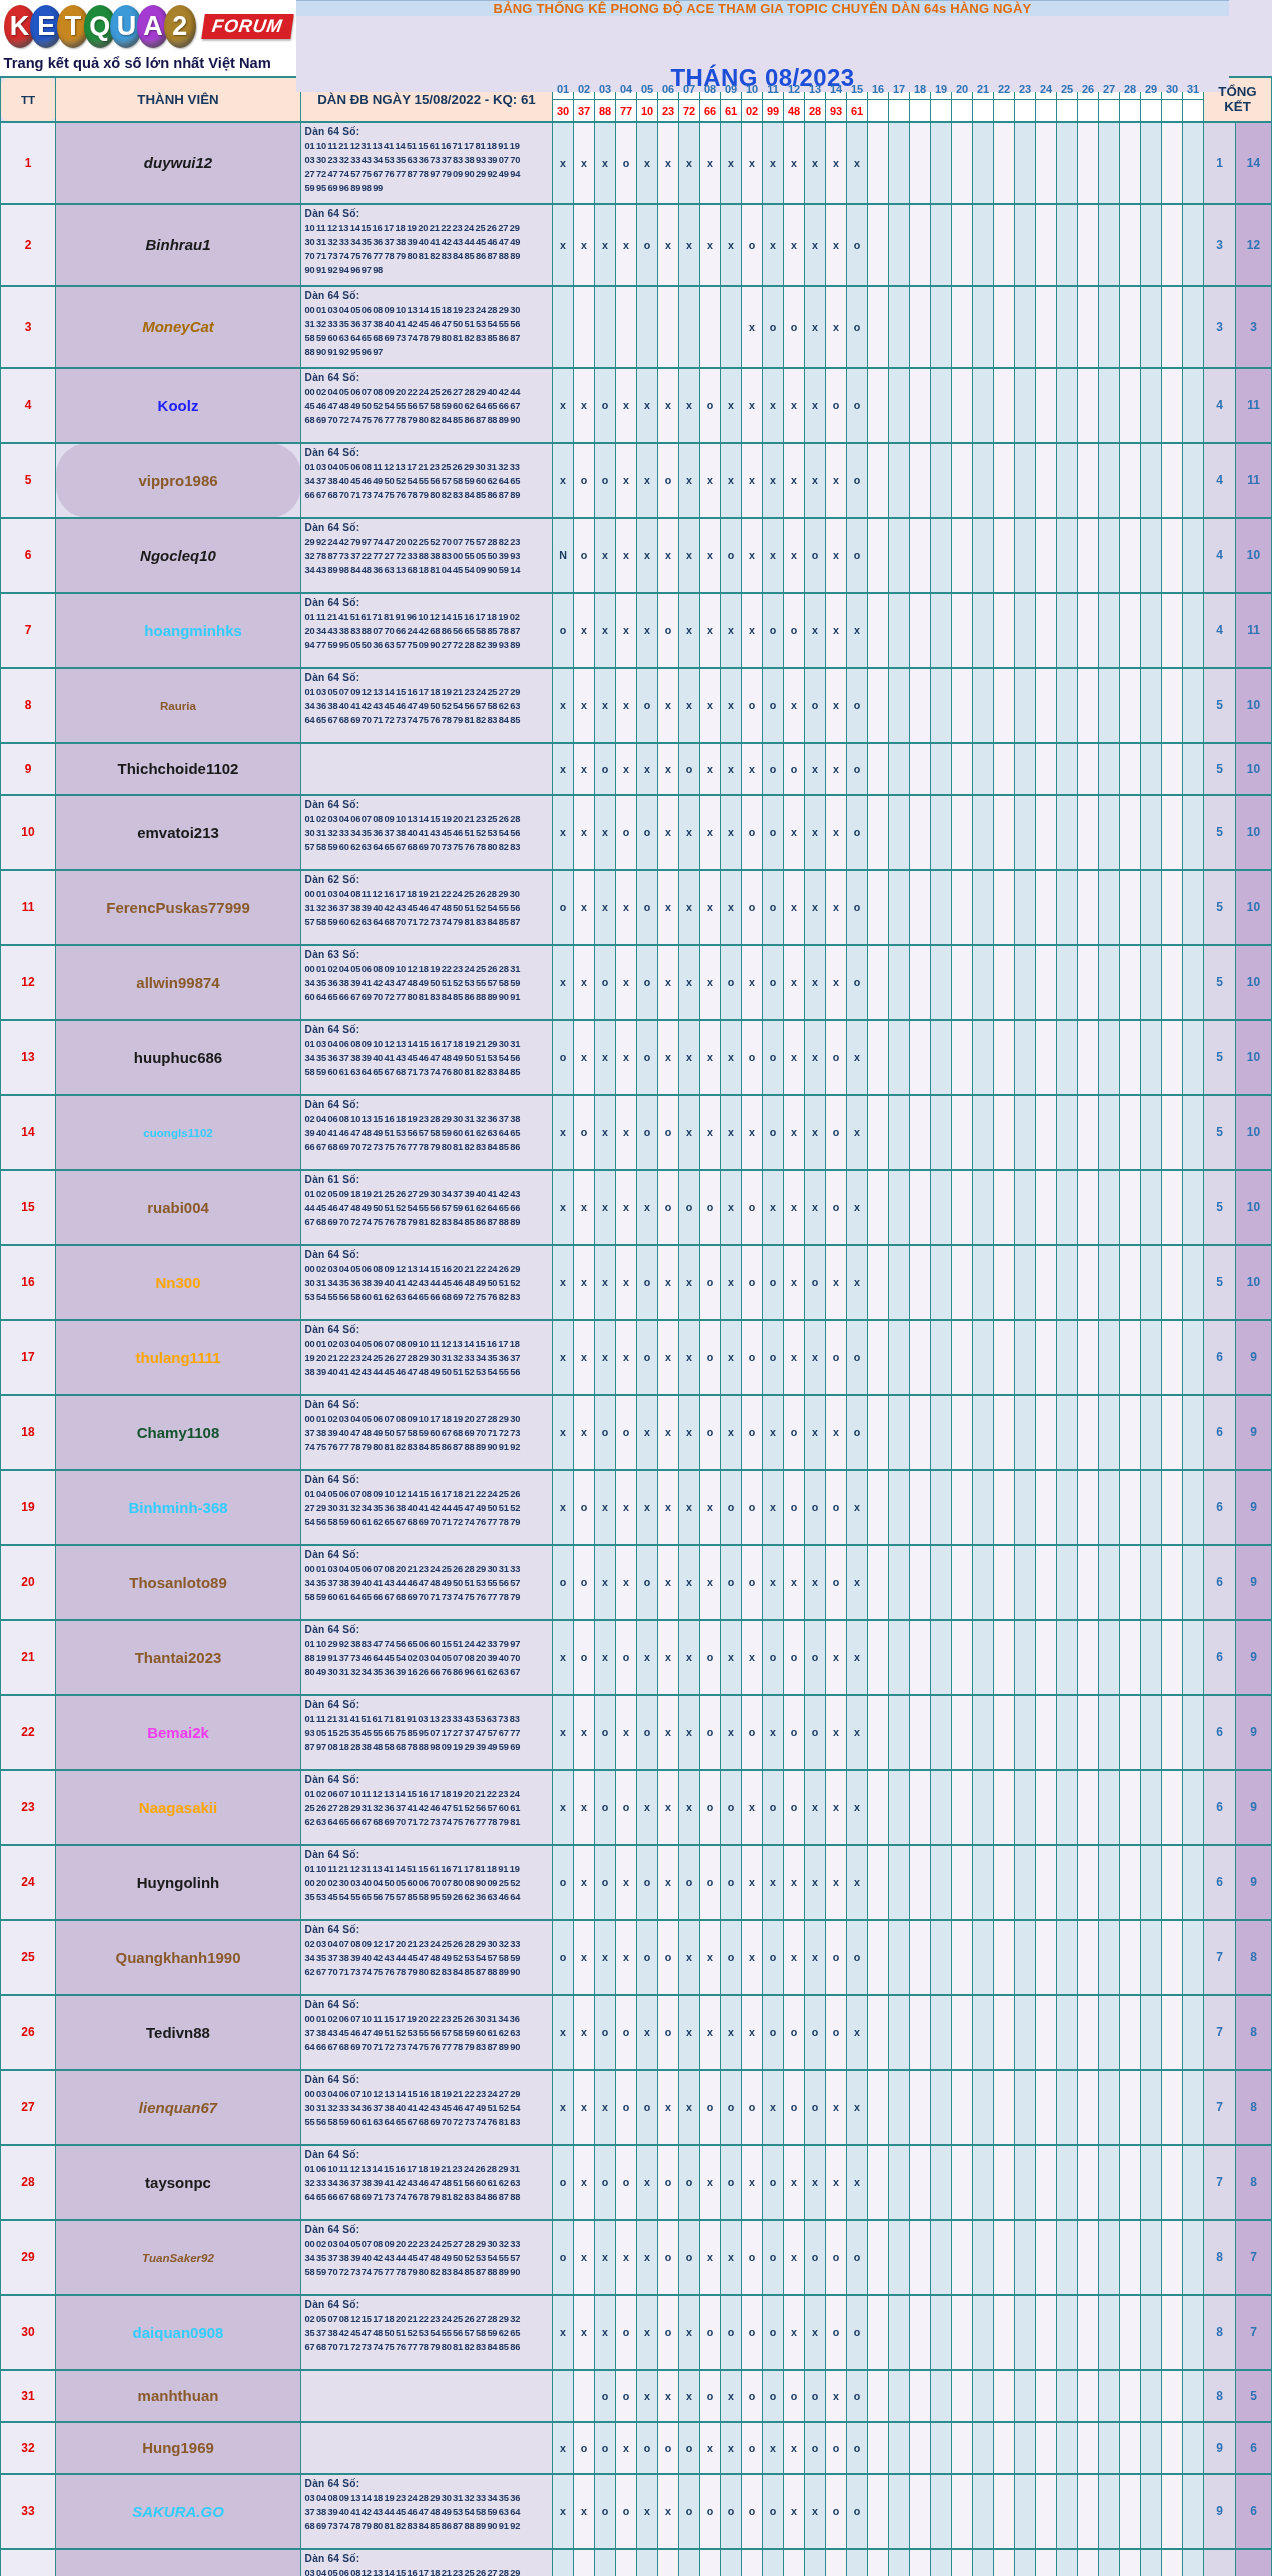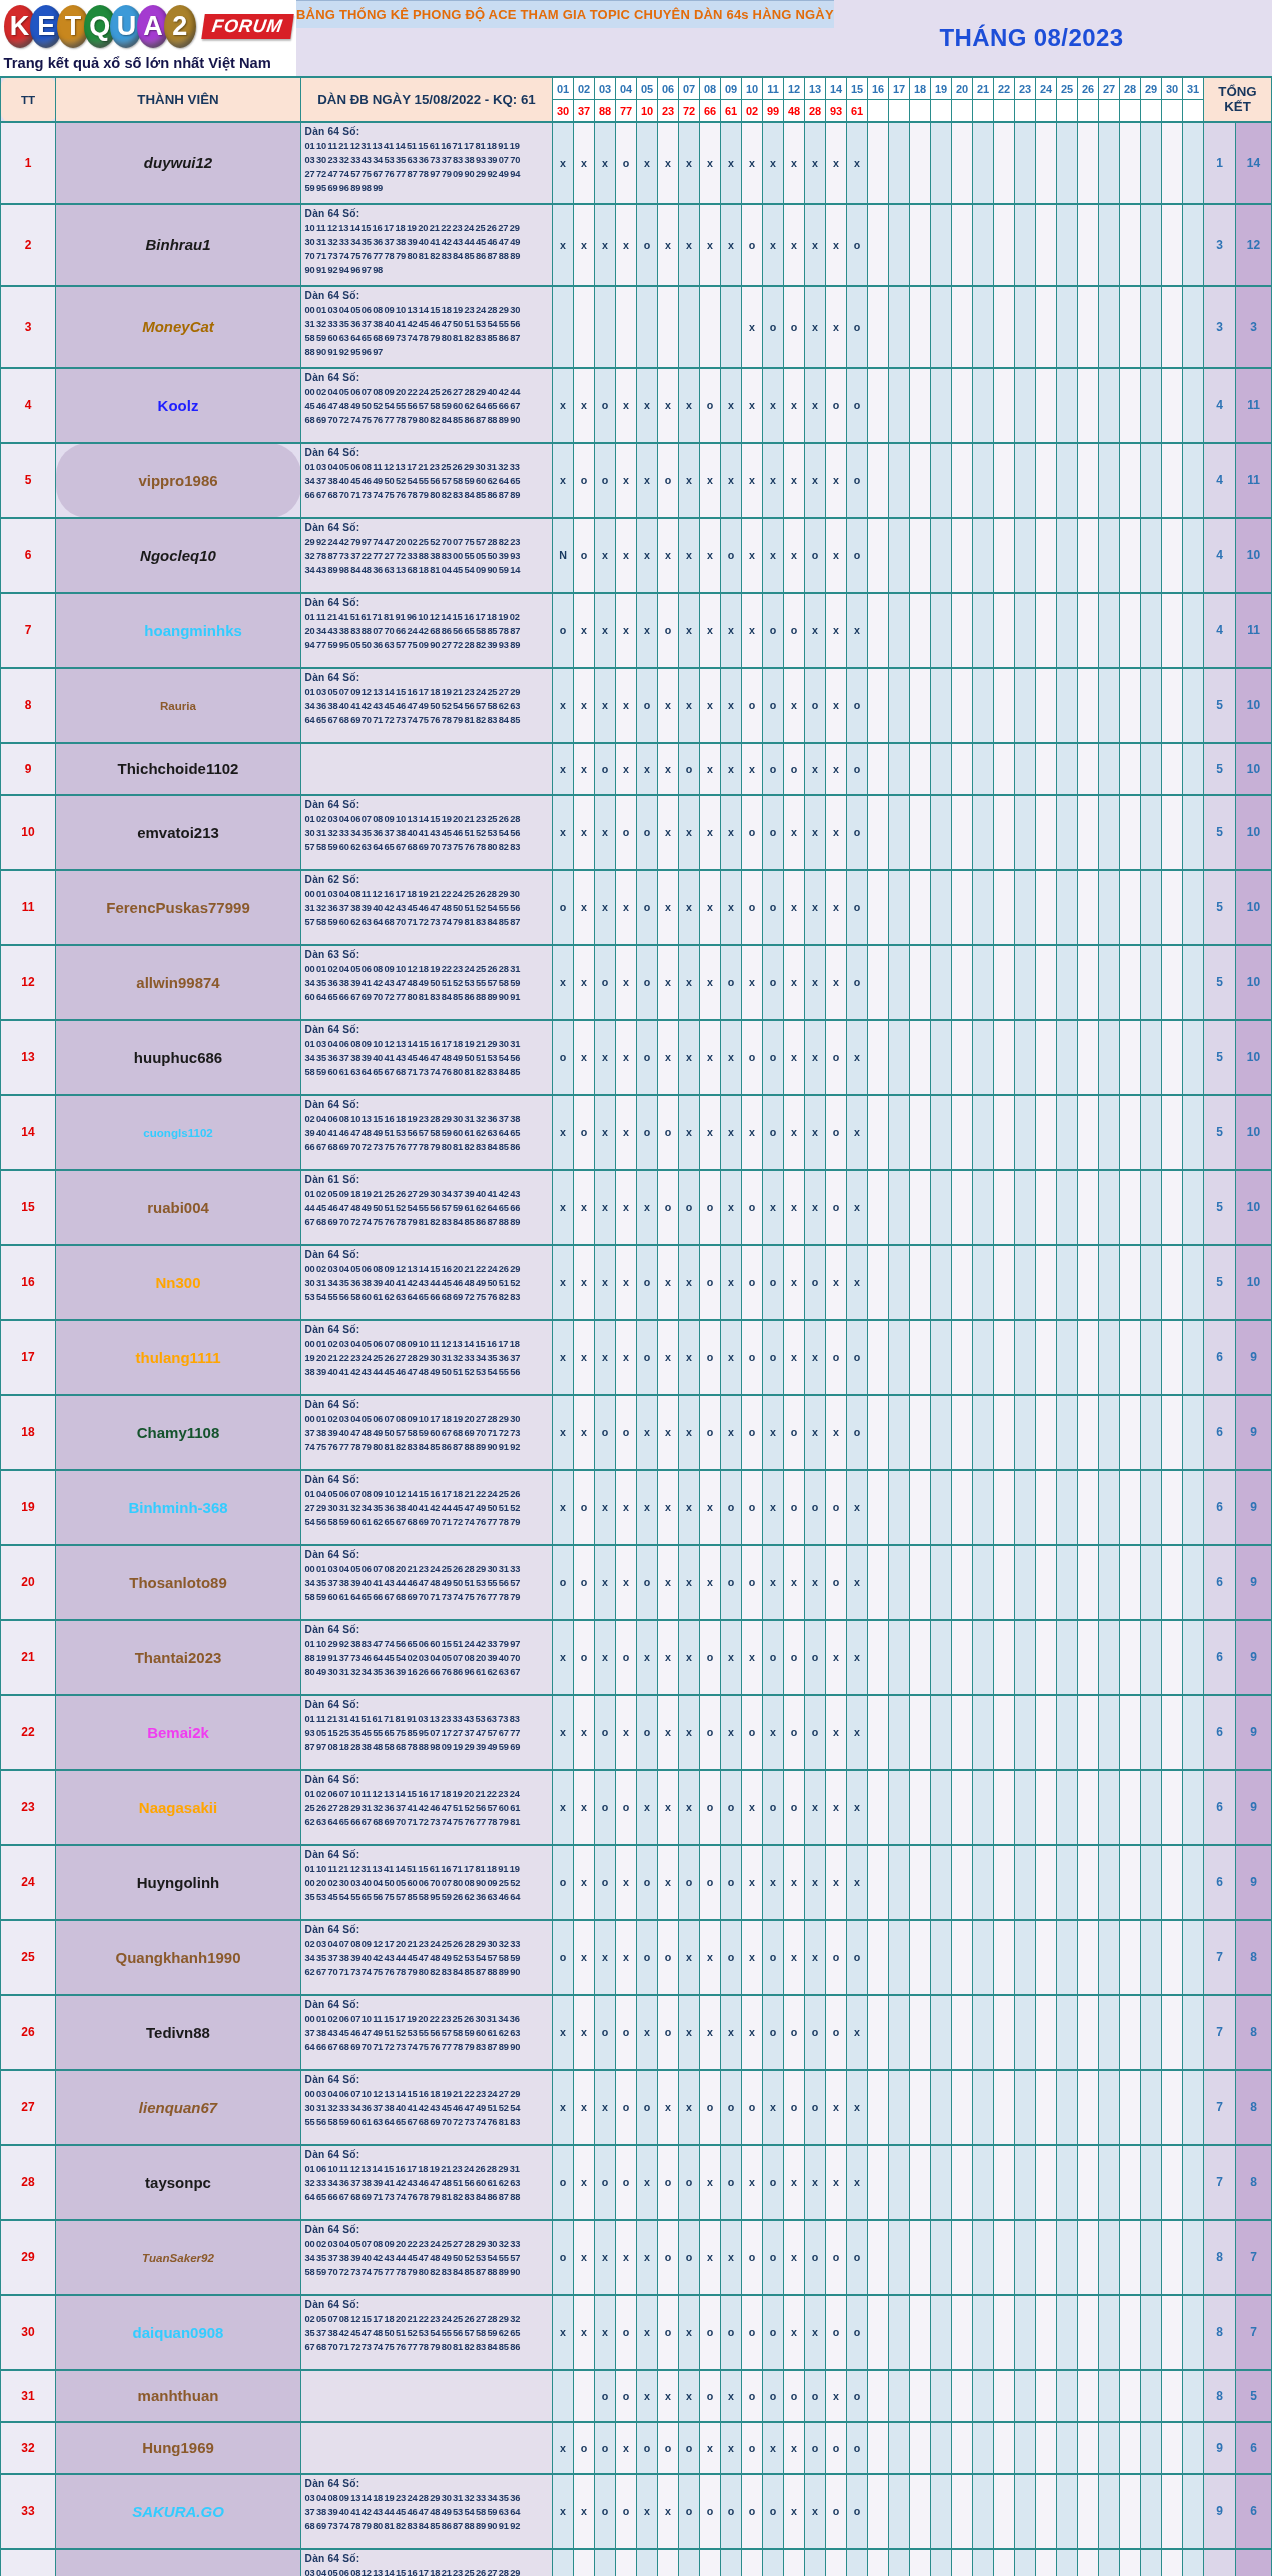--- a/index.html
+++ b/index.html
@@ -26,21 +26,21 @@
     margin-right:-5.3px; box-shadow:inset -2.7px -3.6px 5.3px rgba(0,0,0,.35), 0.9px 0.9px 1.8px rgba(0,0,0,.3);
     text-shadow:0.9px 0.9px 1.8px rgba(0,0,0,.4);
   }
   .forum-tag{
     margin-left:12.4px; background:#d81f26; color:#fff; font-weight:bold;
     font-style:italic; font-size:18px; padding:1.8px 9px 2.7px 9px;
     transform:skewX(-8deg); letter-spacing:0.9px; box-shadow:0.9px 1.8px 1.8px rgba(0,0,0,.3);
   }
   .tagline{font-size:14.7px; font-weight:600; color:#15154a; margin-top:3.6px; white-space:nowrap;}
 
-  .head-right{width:933px; display:flex; flex-direction:row;}
+  .head-right{width:933px; display:flex; flex-direction:column;gap:24px;}
   .title-bar{
     height:27px; background:#c9dcf2; display:flex; align-items:center; justify-content:center;
     border-top:0.9px solid #9ab4d4;
   }
   .title-bar span{color:#e36c0a; font-weight:bold; font-size:13px; letter-spacing:0.2px;}
   .title-rule{height:4.4px; background:#1f4e79;}
   .month-bar{flex:1; display:flex; align-items:center; justify-content:center; background:#e3deef;}
   .month-bar span{color:#1d4ed8; font-weight:bold; font-size:24px; letter-spacing:0.4px;}
 
   

